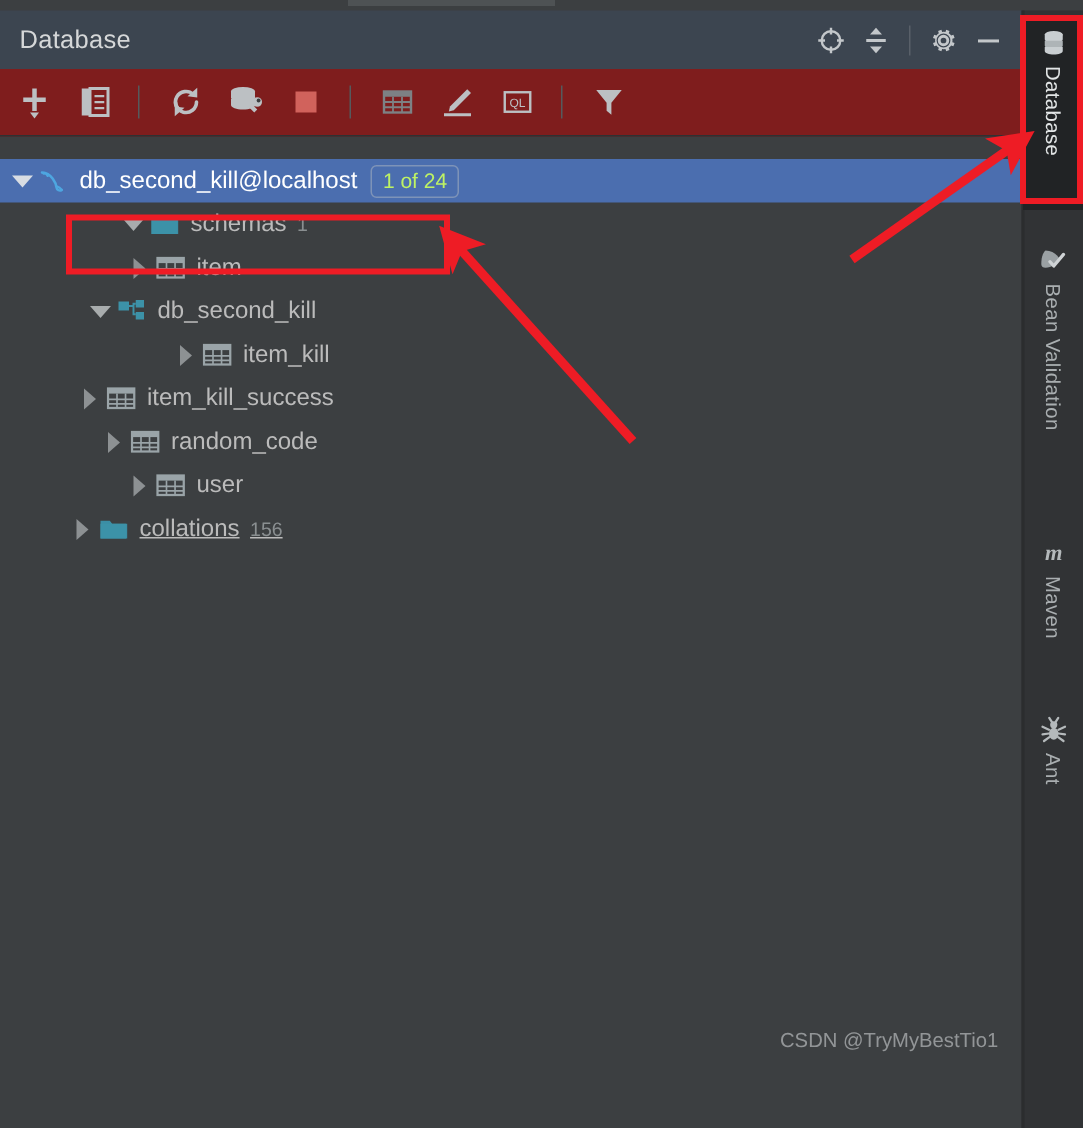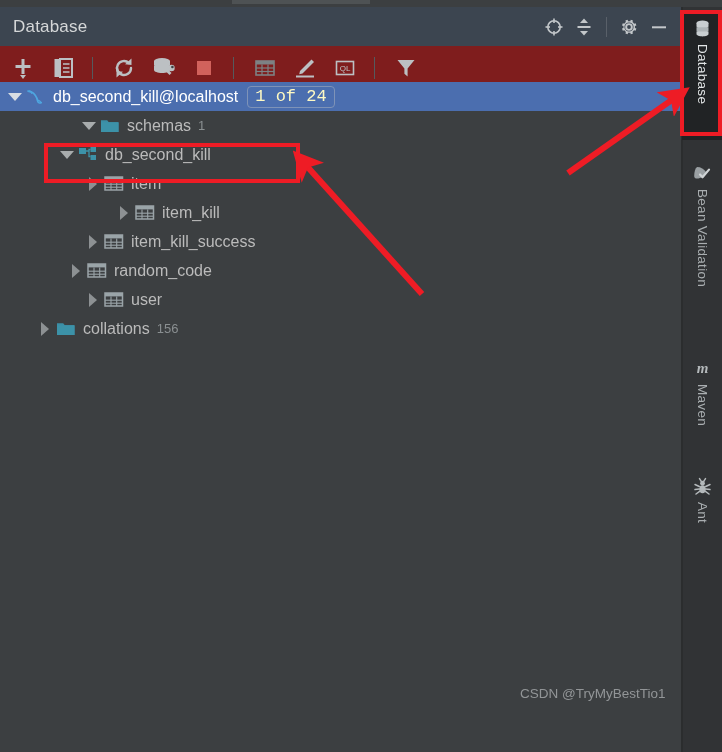--- a/index.html
+++ b/index.html
@@ -83,21 +83,21 @@
   }
   .tb-sep {
     width: 1px; height: 22px;
     background: #555a5d;
     margin: 0 8px 0 12px;
   }
 
   
   .tree {
     position: absolute;
-    left: 0; top: 82px;
+    left: 0; top: 106px;
     width: 682px; height: 482px;
     background: #3c3f41;
   }
   .row {
     position: relative;
     height: 29px;
     display: flex;
     align-items: center;
     font-size: 16px;
     color: #bbbbbb;
@@ -141,24 +141,23 @@
     color: #8a8f91;
     font-size: 13px;
     margin-left: 7px;
   }
   .badge {
     display: inline-block;
     margin-left: 9px;
     padding: 1px 7px 2px 7px;
     border: 1px solid #7e93b8;
     border-radius: 4px;
-    font-size: 17px;
-    color: #fef9c3;
+    font-size: 14px;
+    color: #bef264;
     line-height: 17px;
-    font-family: Liberation Mono, monospace;
   }
 
   
   .sidebar {
     position: absolute;
     right: 0; top: 7px;
     width: 40px; height: 745px;
     background: #313335;
     border-left: 1px solid #2b2d2e;
   }
@@ -376,67 +375,67 @@
         </div>
         <div class="ico">
           <svg width="20" height="17" viewBox="0 0 20 17">
             <path d="M1 3.2h6.2l1.6 2h10V15H1z" fill="#3b8ea5"></path>
             <path d="M1 5.2h17V15H1z" fill="#3c92a8"></path>
           </svg>
         </div>
         <span class="label">schemas</span>
         <span class="count">1</span>
       </div>
-      <div class="row" style="padding-left: 57px;">
-        <div class="arrow">
-          <div class="tri-down"></div>
-        </div>
-        <div class="ico">
-          <svg width="20" height="18" viewBox="0 0 20 18">
-            <rect x="1" y="2" width="7" height="6" fill="#3c92a8"></rect>
-            <rect x="12.5" y="1" width="5.5" height="5" fill="#3c92a8"></rect>
-            <rect x="12.5" y="9" width="5.5" height="5" fill="#3c92a8"></rect>
-            <path d="M8 5h3v-1.5h1.5M8 5h3v5.5h1.5" fill="none" stroke="#3c92a8" stroke-width="1.3"></path>
-          </svg>
-        </div>
-        <span class="label">db_second_kill</span>
-      </div>
       <div class="row" style="padding-left: 83px;">
         <div class="arrow">
           <div class="tri-right"></div>
         </div>
         <div class="ico">
           <svg width="20" height="17" viewBox="0 0 20 17">
             <rect x="1" y="2" width="17.5" height="13" fill="none" stroke="#9aa4a8" stroke-width="1.5"></rect>
             <rect x="1" y="2" width="17.5" height="3.4" fill="#9aa4a8"></rect>
             <line x1="7" y1="5.4" x2="7" y2="15" stroke="#9aa4a8" stroke-width="1.1"></line>
             <line x1="12.7" y1="5.4" x2="12.7" y2="15" stroke="#9aa4a8" stroke-width="1.1"></line>
             <line x1="1" y1="9.2" x2="18.5" y2="9.2" stroke="#9aa4a8" stroke-width="1.1"></line>
             <line x1="1" y1="12.2" x2="18.5" y2="12.2" stroke="#9aa4a8" stroke-width="1.1"></line>
           </svg>
         </div>
         <span class="label">item</span>
       </div>
+      <div class="row" style="padding-left: 57px;">
+        <div class="arrow">
+          <div class="tri-down"></div>
+        </div>
+        <div class="ico">
+          <svg width="20" height="18" viewBox="0 0 20 18">
+            <rect x="1" y="2" width="7" height="6" fill="#3c92a8"></rect>
+            <rect x="12.5" y="1" width="5.5" height="5" fill="#3c92a8"></rect>
+            <rect x="12.5" y="9" width="5.5" height="5" fill="#3c92a8"></rect>
+            <path d="M8 5h3v-1.5h1.5M8 5h3v5.5h1.5" fill="none" stroke="#3c92a8" stroke-width="1.3"></path>
+          </svg>
+        </div>
+        <span class="label">db_second_kill</span>
+      </div>
       <div class="row" style="padding-left: 114px;">
         <div class="arrow">
           <div class="tri-right"></div>
         </div>
         <div class="ico">
           <svg width="20" height="17" viewBox="0 0 20 17">
             <rect x="1" y="2" width="17.5" height="13" fill="none" stroke="#9aa4a8" stroke-width="1.5"></rect>
             <rect x="1" y="2" width="17.5" height="3.4" fill="#9aa4a8"></rect>
             <line x1="7" y1="5.4" x2="7" y2="15" stroke="#9aa4a8" stroke-width="1.1"></line>
             <line x1="12.7" y1="5.4" x2="12.7" y2="15" stroke="#9aa4a8" stroke-width="1.1"></line>
             <line x1="1" y1="9.2" x2="18.5" y2="9.2" stroke="#9aa4a8" stroke-width="1.1"></line>
             <line x1="1" y1="12.2" x2="18.5" y2="12.2" stroke="#9aa4a8" stroke-width="1.1"></line>
           </svg>
         </div>
         <span class="label">item_kill</span>
       </div>
-      <div class="row" style="padding-left: 83px;">
+      <div class="row" style="padding-left: 50px;">
         <div class="arrow">
           <div class="tri-right"></div>
         </div>
         <div class="ico">
           <svg width="20" height="17" viewBox="0 0 20 17">
             <rect x="1" y="2" width="17.5" height="13" fill="none" stroke="#9aa4a8" stroke-width="1.5"></rect>
             <rect x="1" y="2" width="17.5" height="3.4" fill="#9aa4a8"></rect>
             <line x1="7" y1="5.4" x2="7" y2="15" stroke="#9aa4a8" stroke-width="1.1"></line>
             <line x1="12.7" y1="5.4" x2="12.7" y2="15" stroke="#9aa4a8" stroke-width="1.1"></line>
             <line x1="1" y1="9.2" x2="18.5" y2="9.2" stroke="#9aa4a8" stroke-width="1.1"></line>
@@ -470,21 +469,21 @@
             <rect x="1" y="2" width="17.5" height="13" fill="none" stroke="#9aa4a8" stroke-width="1.5"></rect>
             <rect x="1" y="2" width="17.5" height="3.4" fill="#9aa4a8"></rect>
             <line x1="7" y1="5.4" x2="7" y2="15" stroke="#9aa4a8" stroke-width="1.1"></line>
             <line x1="12.7" y1="5.4" x2="12.7" y2="15" stroke="#9aa4a8" stroke-width="1.1"></line>
             <line x1="1" y1="9.2" x2="18.5" y2="9.2" stroke="#9aa4a8" stroke-width="1.1"></line>
             <line x1="1" y1="12.2" x2="18.5" y2="12.2" stroke="#9aa4a8" stroke-width="1.1"></line>
           </svg>
         </div>
         <span class="label">user</span>
       </div>
-      <div class="row" style="padding-left: 35px;">
+      <div class="row" style="padding-left: 45px; text-decoration: underline;">
         <div class="arrow">
           <div class="tri-right"></div>
         </div>
         <div class="ico">
           <svg width="20" height="17" viewBox="0 0 20 17">
             <path d="M1 3.2h6.2l1.6 2h10V15H1z" fill="#3b8ea5"></path>
             <path d="M1 5.2h17V15H1z" fill="#3c92a8"></path>
           </svg>
         </div>
         <span class="label">collations</span>

